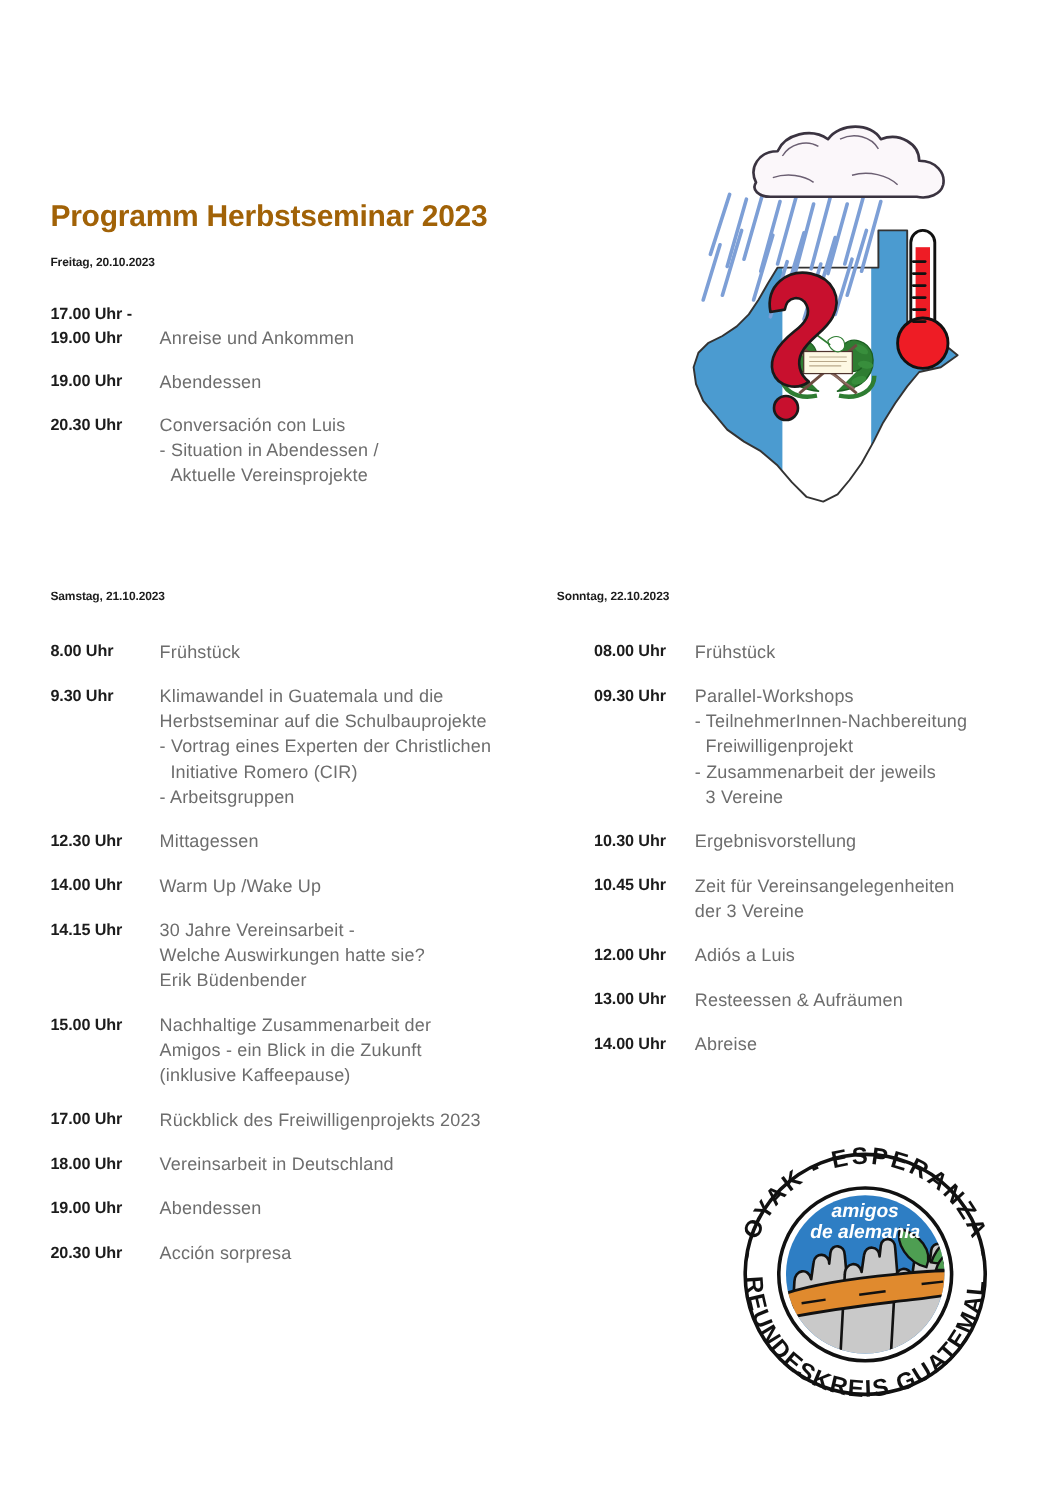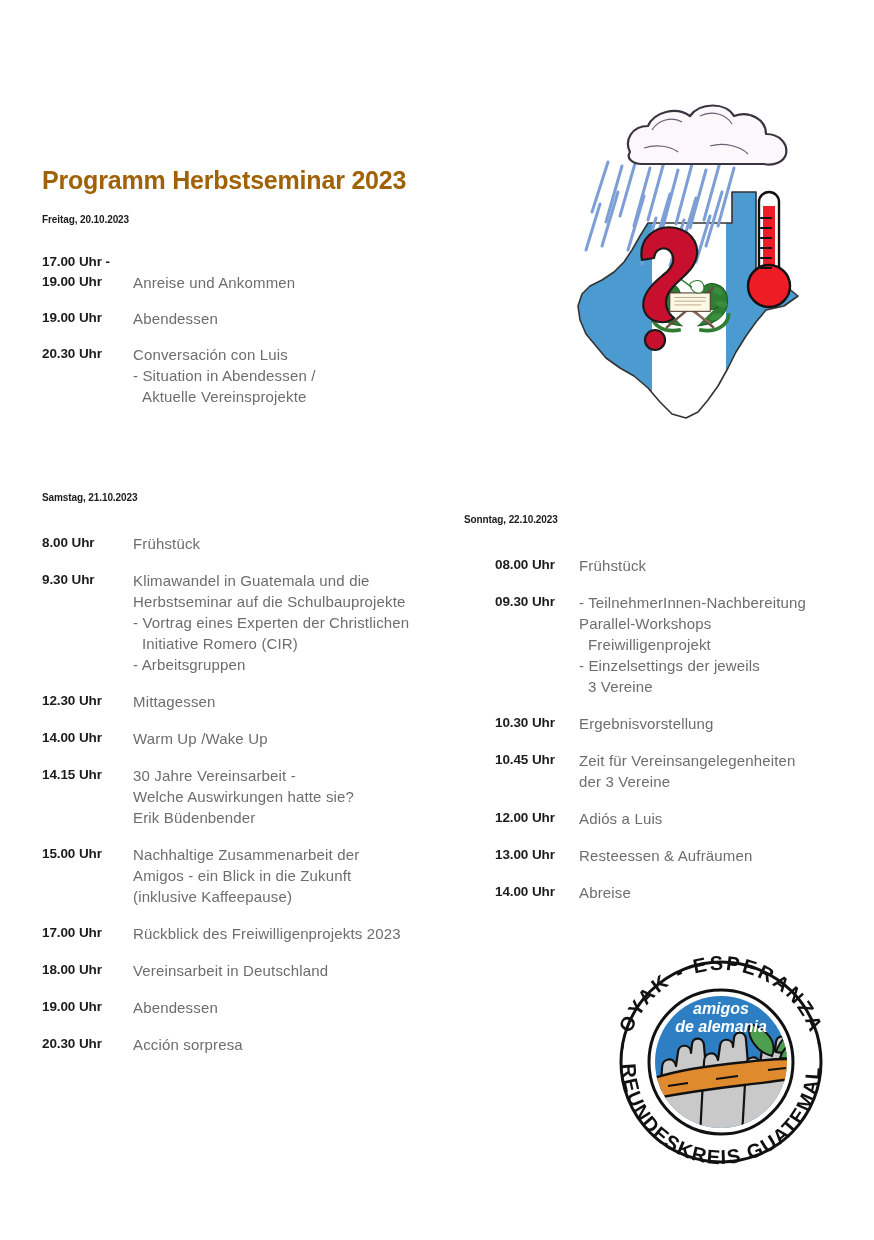--- a/index.html
+++ b/index.html
@@ -85,21 +85,21 @@
   #friday-block .row.tight { margin-bottom: 0px; }
 
   
   #saturday-block { left: 42px; top: 492px; width: 420px; }
   #saturday-block .day-heading { margin-bottom: 30px; }
   #saturday-block .time { width: 91px; }
   #saturday-block .row { margin-bottom: 16px; }
 
   
   #sunday-block { left: 464px; top: 492px; width: 400px; }
-  #sunday-block .day-heading { margin-bottom: 30px; margin-top: 22px; }
+  #sunday-block .day-heading { margin-bottom: 30px; }
   #sunday-block .time { width: 84px; }
   #sunday-block .row { margin-bottom: 16px; margin-left: 31px; }
 
   
   #climate-graphic {
     position: absolute;
     left: 560px;
     top: 100px;
     width: 300px;
     height: 330px;
@@ -243,24 +243,24 @@
     <div class="row">
       <div class="time">08.00 Uhr</div>
       <div class="desc">
         <span class="ln">Frühstück</span>
       </div>
     </div>
 
     <div class="row">
       <div class="time">09.30 Uhr</div>
       <div class="desc">
+        <span class="ln">Parallel-Workshops</span>
         <span class="ln">- TeilnehmerInnen-Nachbereitung</span>
-        <span class="ln">Parallel-Workshops</span>
         <span class="ln ind">Freiwilligenprojekt</span>
-        <span class="ln">- Einzelsettings der jeweils</span>
+        <span class="ln">- Zusammenarbeit der jeweils</span>
         <span class="ln ind">3 Vereine</span>
       </div>
     </div>
 
     <div class="row">
       <div class="time">10.30 Uhr</div>
       <div class="desc">
         <span class="ln">Ergebnisvorstellung</span>
       </div>
     </div>

